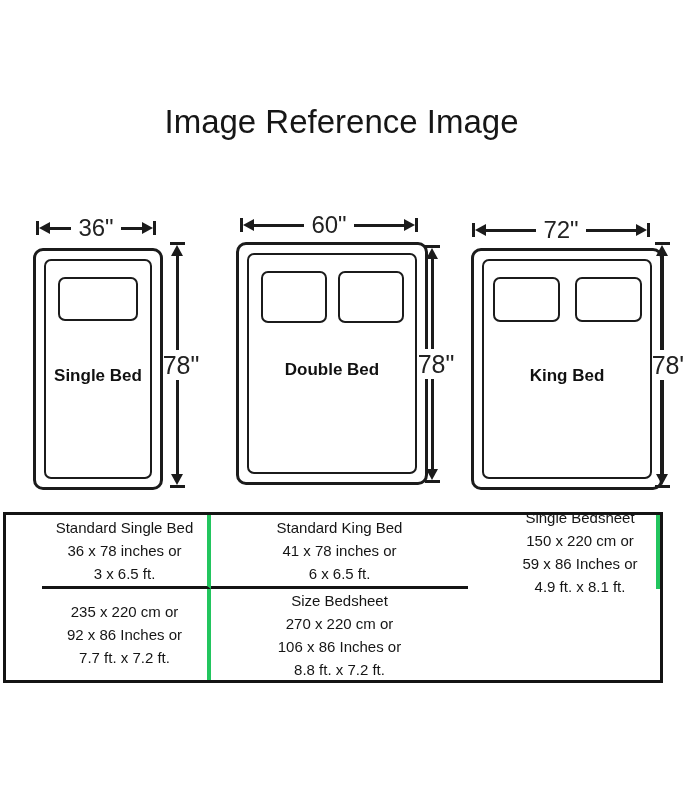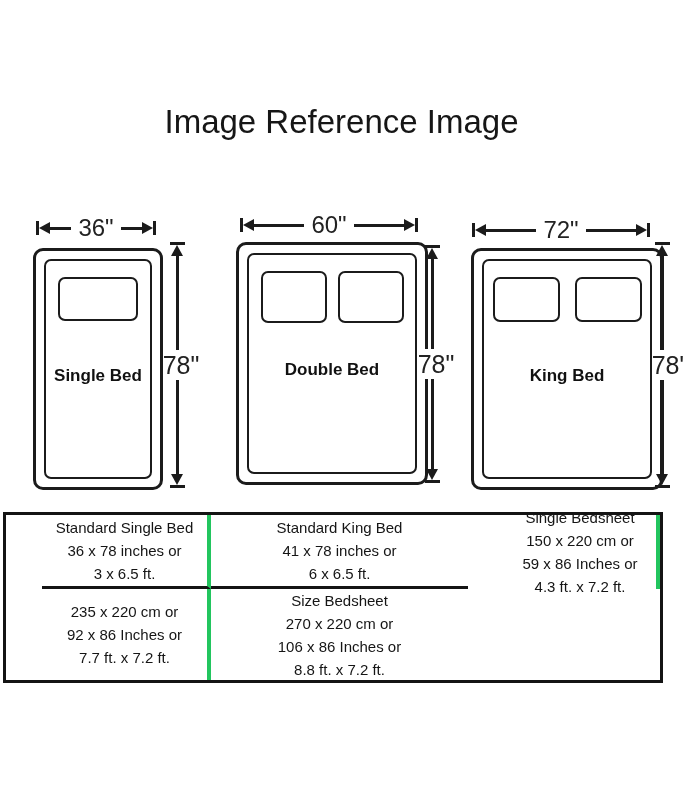--- a/index.html
+++ b/index.html
@@ -201,21 +201,21 @@
     <div class="spec-cell b-bottom">
       <div>Standard King Bed</div>
       <div>41 x 78 inches or</div>
       <div>6 x 6.5 ft.</div>
     </div>
 
     <div class="spec-cell b-right">
       <div>Single Bedsheet</div>
       <div>150 x 220 cm or</div>
       <div>59 x 86 Inches or</div>
-      <div>4.3 ft. x 7.2 ft.</div>
+      <div>4.9 ft. x 8.1 ft.</div>
     </div>
     <div class="spec-cell b-right">
       <div>235 x 220 cm or</div>
       <div>92 x 86 Inches or</div>
       <div>7.7 ft. x 7.2 ft.</div>
     </div>
     <div class="spec-cell">
       <div>Size Bedsheet</div>
       <div>270 x 220 cm or</div>
       <div>106 x 86 Inches or</div>

